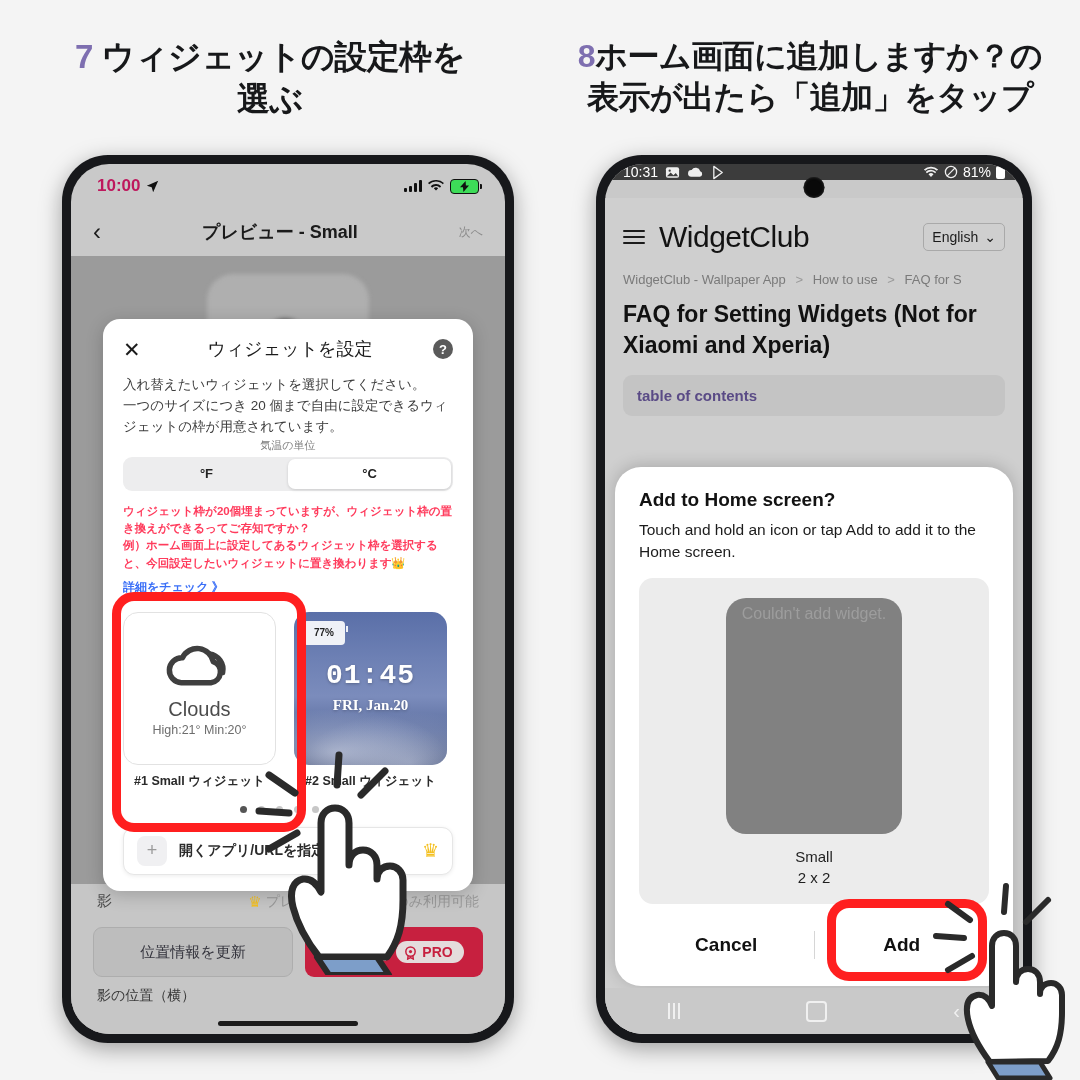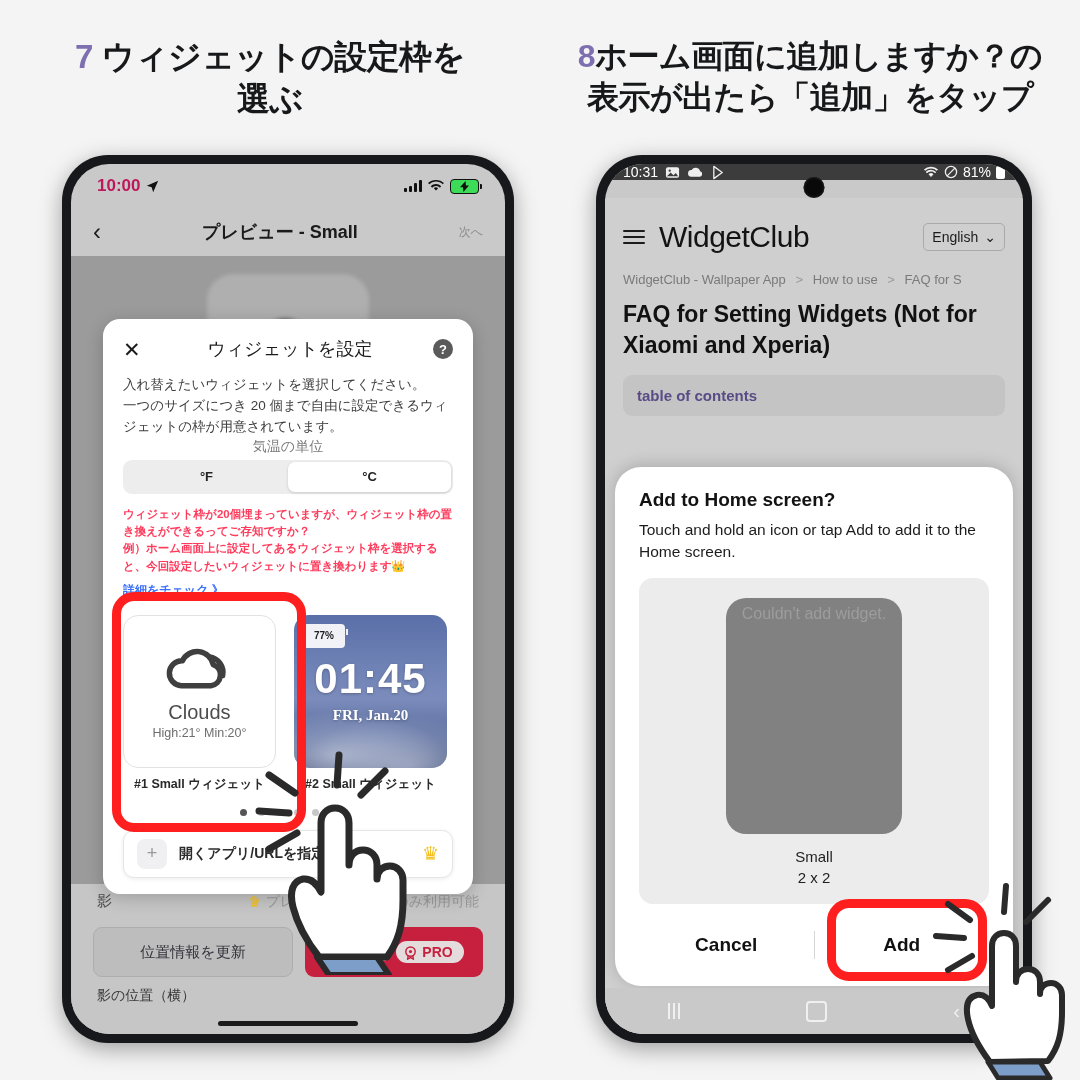--- a/index.html
+++ b/index.html
@@ -122,21 +122,21 @@
     box-sizing:border-box;box-shadow:0 4px 18px rgba(0,0,0,.2);
   }
   .modal-head{display:flex;align-items:center;justify-content:space-between;margin-bottom:14px;}
   .modal-title{font-size:18px;font-weight:500;color:#1b1b1b;}
   .icon-x{font-size:21px;color:#1b1b1b;line-height:1;width:24px;}
   .icon-help{
     width:20px;height:20px;border-radius:50%;background:#5a5a5a;color:#fff;
     font-size:13px;font-weight:700;display:flex;align-items:center;justify-content:center;
   }
   .modal-desc{font-size:13.5px;line-height:1.55;color:#3d3d3d;}
-  .unit-label{text-align:center;font-size:14px;color:#7c7c7c;margin-bottom:4px;}
+  .unit-label{text-align:center;font-size:11px;color:#7c7c7c;margin-bottom:4px;}
   .seg{
     display:flex;height:34px;background:#ededee;border-radius:9px;padding:2px;
     box-sizing:border-box;margin-bottom:12px;
   }
   .seg div{
     flex:1;display:flex;align-items:center;justify-content:center;
     font-size:13px;font-weight:700;color:#222;border-radius:7px;
   }
   .seg div.active{background:#fff;box-shadow:0 1px 3px rgba(0,0,0,.15);}
   .warn{font-size:11.5px;line-height:1.5;color:#ff3b5c;font-weight:700;}
@@ -163,22 +163,22 @@
     background:radial-gradient(ellipse at 30% 70%, rgba(230,235,248,.55) 0%, rgba(120,135,175,0) 62%),
                radial-gradient(ellipse at 72% 85%, rgba(215,222,240,.5) 0%, rgba(120,135,175,0) 60%);
   }
   .batt-badge{
     position:absolute;left:9px;top:9px;width:42px;height:24px;border-radius:4px;
     background:rgba(255,255,255,.9);display:flex;align-items:center;justify-content:center;
     font-size:10px;font-weight:700;color:#222;
   }
   .batt-badge:after{content:"";position:absolute;right:-3px;top:5px;width:2px;height:6px;background:rgba(255,255,255,.9);}
   .clock-time{
-    font-family:Liberation Sans, sans-serif;
-    font-size:42px;font-weight:700;color:#fff;line-height:1;letter-spacing:1px;
+    font-family:Liberation Mono, monospace;
+    font-size:28px;font-weight:700;color:#fff;line-height:1;letter-spacing:1px;
     text-shadow:0 1px 3px rgba(0,0,0,.25);position:relative;z-index:2;
   }
   .clock-date{
     font-family:"Liberation Serif","DejaVu Serif",serif;
     font-size:15px;font-weight:700;color:#fff;margin-top:7px;position:relative;z-index:2;
     text-shadow:0 1px 3px rgba(0,0,0,.25);
   }
   .dots{display:flex;gap:11px;justify-content:center;margin-top:16px;}
   .dots i{width:7px;height:7px;border-radius:50%;background:#c7c7c7;display:block;}
   .dots i.on{background:#555;}

